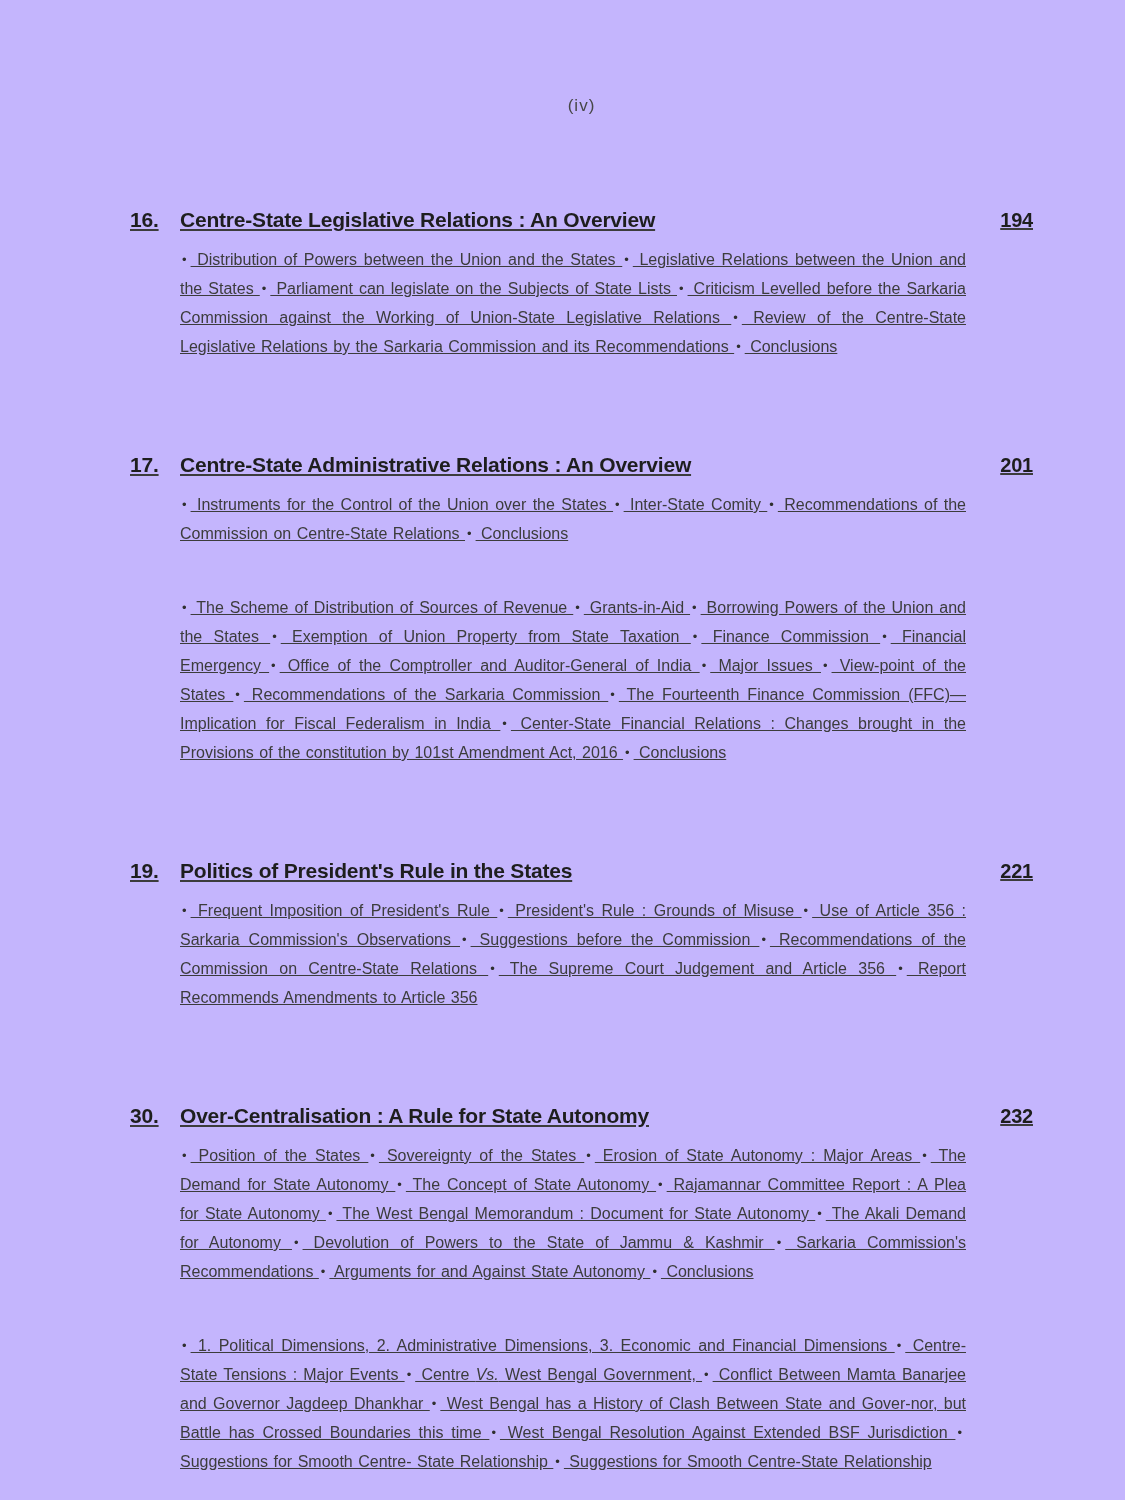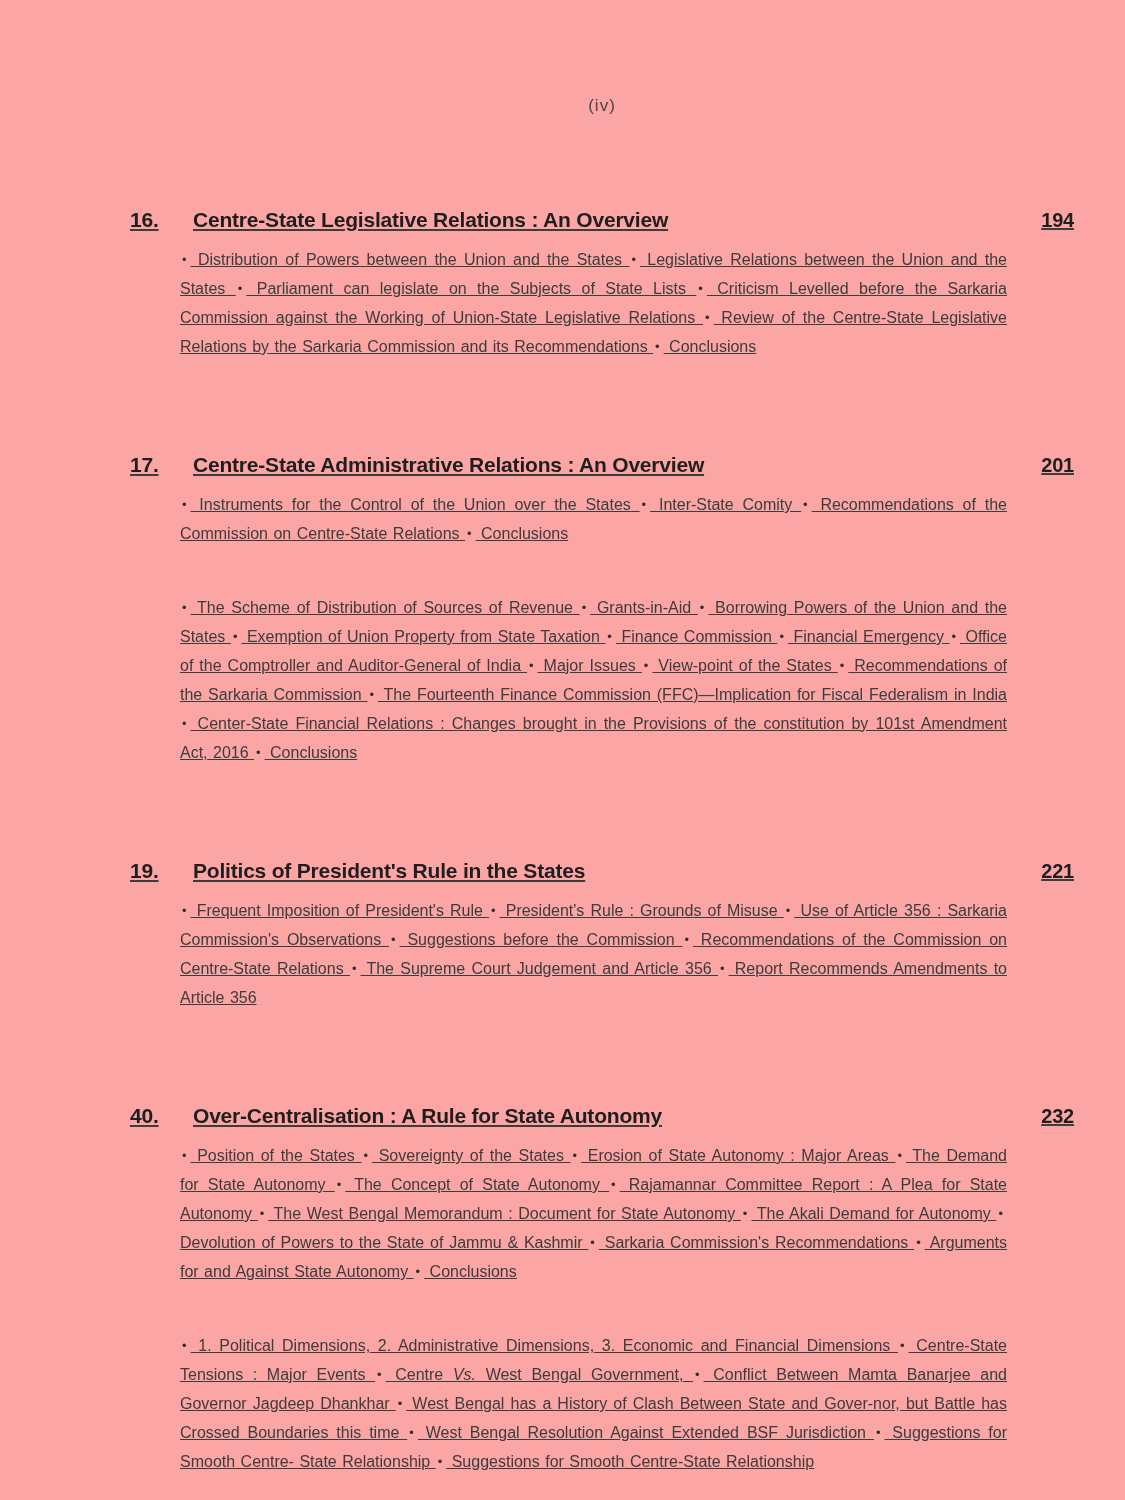--- a/index.html
+++ b/index.html
@@ -5,23 +5,23 @@
   html, body {
     margin: 0;
     padding: 0;
     background: #ffffff;
   }
   .page {
     position: relative;
     width: 1125px;
     height: 1500px;
     margin: 0 auto;
-    background: #fca5a5;
+    background: #c4b5fd;
     box-sizing: border-box;
-    padding: 96px 51px 0 130px;
+    padding: 96px 92px 0 130px;
     font-family: "Liberation Sans", "DejaVu Sans", sans-serif;
     color: #3c3c3c;
     overflow: hidden;
   }
   .folio {
     text-align: center;
     font-size: 17px;
     letter-spacing: 1px;
     color: #474747;
     margin: 0 0 30px 0;
@@ -50,21 +50,20 @@
     color: #1e1e1e;
     letter-spacing: -0.2px;
   }
   .chap-no {
     width: 50px;
     flex: 0 0 50px;
   }
   .chap-title {
     flex: 1 1 auto;
     padding-right: 20px;
-    margin-left: 13px;
   }
   .chap-page {
     flex: 0 0 auto;
     text-align: right;
     font-size: 20px;
     margin-top: 48px;
   }
   .bullet {
     display: inline-block;
     font-size: 13px;
@@ -108,21 +107,21 @@
     <div class="chap-head">
       <span class="chap-no">19.</span>
       <span class="chap-title">Politics of President's Rule in the States</span>
       <span class="chap-page">221</span>
     </div>
     <p class="topics"><span class="bullet">•</span> Frequent Imposition of President's Rule  <span class="bullet">•</span> President's Rule : Grounds of Misuse  <span class="bullet">•</span> Use of Article 356 : Sarkaria Commission's Observations  <span class="bullet">•</span> Suggestions before the Commission  <span class="bullet">•</span> Recommendations of the Commission on Centre-State Relations  <span class="bullet">•</span> The Supreme Court Judgement and Article 356  <span class="bullet">•</span> Report Recommends Amendments to Article 356</p>
   </div>
 
   <div class="chapter">
     <div class="chap-head">
-      <span class="chap-no">40.</span>
+      <span class="chap-no">30.</span>
       <span class="chap-title">Over-Centralisation : A Rule for State Autonomy</span>
       <span class="chap-page">232</span>
     </div>
     <p class="topics"><span class="bullet">•</span> Position of the States  <span class="bullet">•</span> Sovereignty of the States  <span class="bullet">•</span> Erosion of State Autonomy : Major Areas  <span class="bullet">•</span> The Demand for State Autonomy  <span class="bullet">•</span> The Concept of State Autonomy  <span class="bullet">•</span> Rajamannar Committee Report : A Plea for State Autonomy  <span class="bullet">•</span> The West Bengal Memorandum : Document for State Autonomy  <span class="bullet">•</span> The Akali Demand for Autonomy  <span class="bullet">•</span> Devolution of Powers to the State of Jammu &amp; Kashmir  <span class="bullet">•</span> Sarkaria Commission's Recommendations  <span class="bullet">•</span> Arguments for and Against State Autonomy  <span class="bullet">•</span> Conclusions</p>
   </div>
 
   <div class="chapter">
     <p class="topics"><span class="bullet">•</span> 1. Political Dimensions, 2. Administrative Dimensions, 3. Economic and Financial Dimensions  <span class="bullet">•</span> Centre-State Tensions : Major Events  <span class="bullet">•</span> Centre <i>Vs.</i> West Bengal Government,  <span class="bullet">•</span> Conflict Between Mamta Banarjee and Governor Jagdeep Dhankhar  <span class="bullet">•</span> West Bengal has a History of Clash Between State and Gover-nor, but Battle has Crossed Boundaries this time  <span class="bullet">•</span> West Bengal Resolution Against Extended BSF Jurisdiction  <span class="bullet">•</span> Suggestions for Smooth Centre- State Relationship  <span class="bullet">•</span> Suggestions for Smooth Centre-State Relationship</p>
   </div>
 </div>

